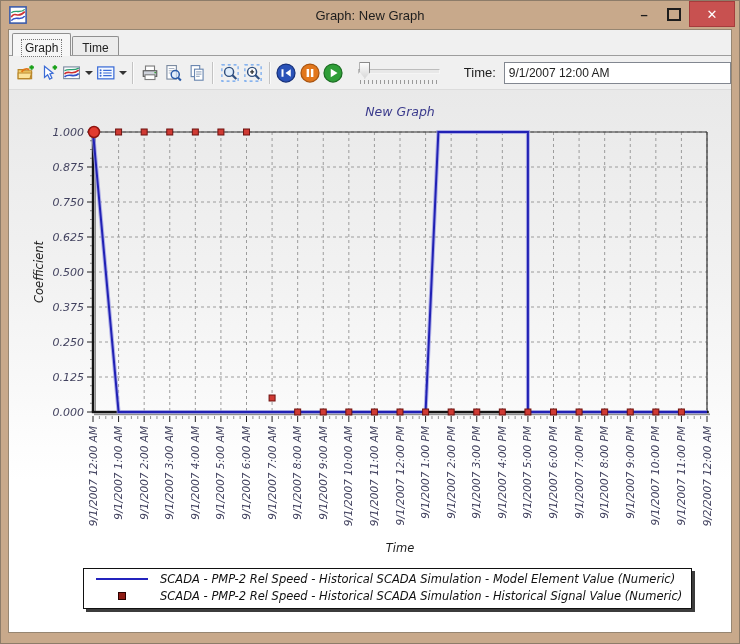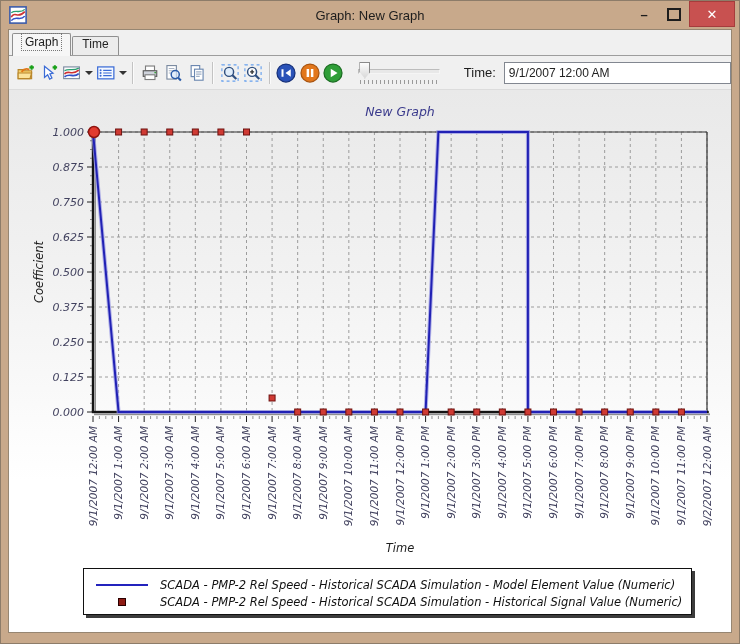--- a/index.html
+++ b/index.html
@@ -14,21 +14,21 @@
   .wbtn{width:30px;display:flex;align-items:center;justify-content:center;font-size:13px;color:#1d1d1d;cursor:default;}
   .wbtn.min{font-weight:bold;}
   .maxglyph{width:10px;height:9px;border:2px solid #1d1d1d;display:inline-block;background:transparent;}
   .wbtn.close{width:46px;background:#c85150;color:#fff;font-size:13px;border:1px solid #a63c3c;box-sizing:border-box;}
 
   
   .client{position:absolute;left:7px;right:7px;top:28px;bottom:10px;background:#f0f0f0;border:1px solid #968672;display:flex;flex-direction:column;box-shadow:inset -1px -1px 0 #fbfbfb;}
 
   
   .tabstrip{height:25px;display:flex;align-items:flex-end;padding-left:3px;background:#f0f0f0;border-bottom:1px solid #9d9d9d;}
-  .tab{border:1px solid #8f8f8f;border-bottom:none;padding:0 9px;font-size:12px;color:#222;display:flex;align-items:flex-start;background:#ececec;height:18px;margin-right:1px;border-radius:2px 2px 0 0;cursor:default;}
+  .tab{border:1px solid #8f8f8f;border-bottom:none;padding:0 9px;font-size:12px;color:#222;display:flex;align-items:flex-end;background:#ececec;height:18px;margin-right:1px;border-radius:2px 2px 0 0;cursor:default;}
   .tab.selected{background:#f6f6f6;height:22px;margin-bottom:-1px;position:relative;z-index:2;}
   .tab.selected .tab-label{outline:1px dotted #777;padding:1px 3px;}
 
   
   .toolbar{height:33px;display:flex;align-items:center;padding-left:5px;background:#f0f0f0;border-bottom:1px solid #dcdcdc;}
   .tb-btn{width:24px;height:24px;display:flex;align-items:center;justify-content:center;cursor:default;}
   .dd-arrow{width:11px;height:24px;display:flex;align-items:center;justify-content:center;cursor:default;}
   .dd-arrow i{display:block;width:0;height:0;border-left:4px solid transparent;border-right:4px solid transparent;border-top:4px solid #333;}
   .tb-sep{width:1px;height:22px;background:#c3c3c3;border-right:1px solid #fbfbfb;margin:0 4px;}
 
@@ -39,21 +39,21 @@
   .slider .thumb{position:absolute;left:1px;top:2px;width:11px;height:17px;background:linear-gradient(180deg,#fdfdfd,#d8d8d8);border:1px solid #8a8a8a;box-sizing:border-box;clip-path:polygon(0 0,100% 0,100% 62%,50% 100%,0 62%);}
 
   .time-label{margin-left:24px;font-size:13px;color:#1d1d1d;}
   .time-input{margin-left:8px;width:224px;height:20px;border:1px solid #828790;background:#fff;font-family:"Liberation Sans",sans-serif;font-size:12px;color:#222;padding:0 4px;}
 
   
   .chart-panel{flex:1;background:linear-gradient(180deg,#e9e9e9 0%,#f2f2f2 35%,#ffffff 72%,#ffffff 100%);overflow:hidden;font-style:italic;}
   svg text{font-family:"DejaVu Sans",sans-serif;}
 
   
-  .legend{margin:2px 0 16px 74px;width:609px;background:#fff;border:1px solid #111;box-shadow:3px 3px 0 #3c3c3c;padding:7px 0 4px 0;box-sizing:border-box;}
+  .legend{margin:2px 0 16px 74px;width:609px;background:#fff;border:1px solid #111;box-shadow:3px 3px 0 #3c3c3c;padding:1px 0 4px 0;box-sizing:border-box;}
   .legend-row{display:flex;align-items:center;height:17px;font-family:"DejaVu Sans",sans-serif;font-size:11.5px;color:#111;}
   .legend-sym{width:76px;display:flex;align-items:center;justify-content:center;flex:0 0 76px;}
   .sym-line{display:inline-block;width:52px;height:0;border-top:2.5px solid #2323bd;}
   .sym-square{display:inline-block;width:6px;height:6px;background:#8e1b14;border:1px solid #2a0000;}
 </style>
 </head>
 <body>
 
 <div class="window">
 

